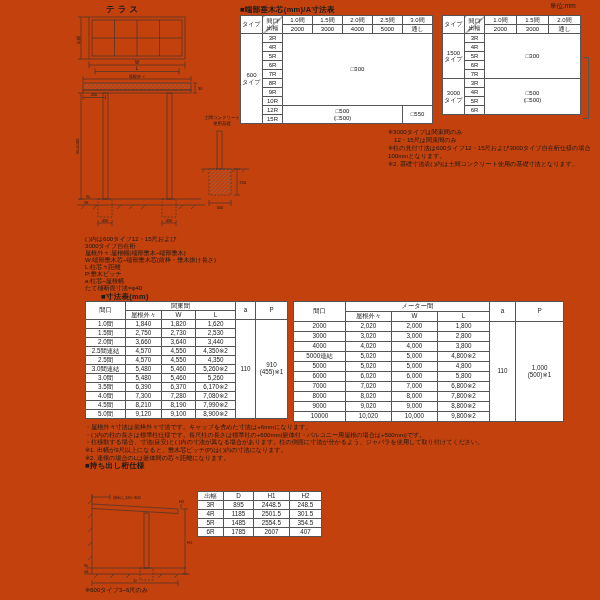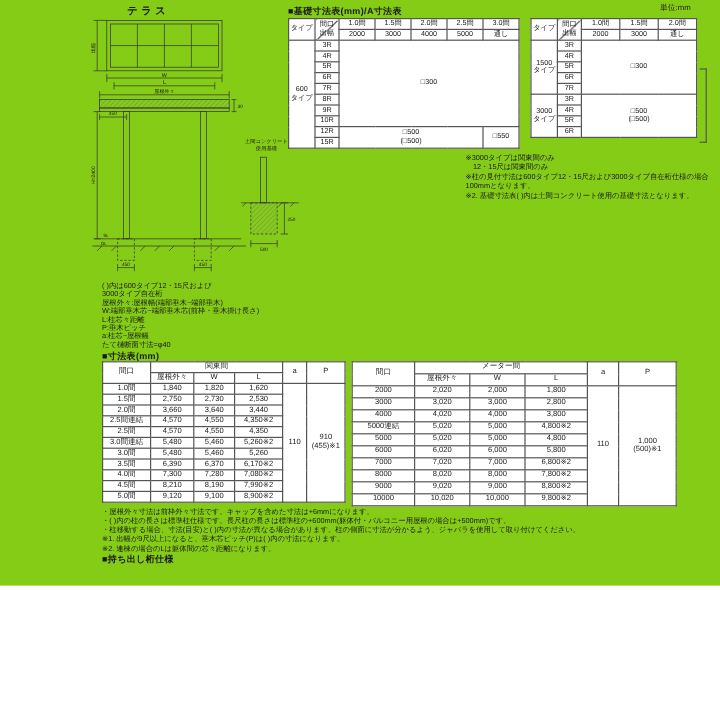--- a/index.html
+++ b/index.html
@@ -1,17 +1,17 @@
 <!DOCTYPE html>
 <html><head>
 <meta charset="utf-8">
 <style>
   *{margin:0;padding:0;box-sizing:border-box}
   body{font-family:"Liberation Sans","DejaVu Sans",sans-serif;background:#fff;color:#1a1a1a}
-  .page{position:relative;width:600px;height:488px;background:#84cc16;overflow:hidden}
+  .page{position:relative;width:600px;height:600px;background:#c2410c;overflow:hidden}
   table{border-collapse:collapse;table-layout:fixed;position:absolute;background:#fff}
   th,td{border:0.5px solid #555;font-weight:normal;text-align:center;vertical-align:middle;white-space:pre-line;line-height:1.08;padding:0;overflow:hidden}
   .ftable th,.ftable td{font-size:6px;height:9px}
   .dtable th,.dtable td{font-size:6.3px;height:9px}
   .dtable-r th,.dtable-r td{height:10px}
   .ctable th,.ctable td{font-size:6.3px;height:9px}
   .sec-title{position:absolute;font-size:7.5px;font-weight:bold;letter-spacing:0.3px}
   .notes{position:absolute;font-size:6.1px;line-height:1.3}
   .terrace-title{position:absolute;left:106px;top:4px;font-size:8.5px;font-weight:bold;letter-spacing:3px}
   .unit{position:absolute;left:550px;top:2px;font-size:6.5px}
@@ -112,21 +112,21 @@
       <line x1="159" y1="156" x2="165" y2="156"></line>
       <line x1="159" y1="182" x2="165" y2="182"></line>
       <line x1="130" y1="156" x2="127" y2="159"></line>
       <line x1="160" y1="156" x2="157" y2="159"></line>
       <line x1="170" y1="156" x2="167" y2="159"></line>
     </g>
     <text x="145" y="196" font-size="4" text-anchor="middle">500</text>
     <text x="164.5" y="171" font-size="4">250</text>
   </svg>
 
-  <div class="sec-title" style="left:240px;top:5px">■基礎寸法表(mm)/A寸法表</div>
+  <div class="sec-title" style="left:240px;top:5px">■端部垂木芯(mm)/A寸法表</div>
   <table class="ftable" style="left:240px;top:15px;width:192px">
     <colgroup>
         <col style="width:22px">
         <col style="width:20px">
         <col style="width:30px">
         <col style="width:30px">
         <col style="width:30px">
         <col style="width:30px">
         <col style="width:30px">
       </colgroup>
@@ -256,21 +256,21 @@
       <div>( )内は600タイプ12・15尺および</div>
       <div>3000タイプ自在桁</div>
       <div>屋根外々:屋根幅(端部垂木~端部垂木)</div>
       <div>W:端部垂木芯~端部垂木芯(前枠・垂木掛け長さ)</div>
       <div>L:柱芯々距離</div>
       <div>P:垂木ピッチ</div>
       <div>a:柱芯~屋根幅</div>
       <div>たて樋断面寸法=φ40</div>
     </div>
 
-  <div class="sec-title" style="left:85px;top:292px">■寸法表(mm)</div>
+  <div class="sec-title" style="left:101px;top:292px">■寸法表(mm)</div>
   <table class="dtable" style="left:85px;top:301px;width:202px">
     <colgroup>
         <col style="width:40px">
         <col style="width:36px">
         <col style="width:34px">
         <col style="width:40px">
         <col style="width:20px">
         <col style="width:32px">
       </colgroup>
     <tbody>

